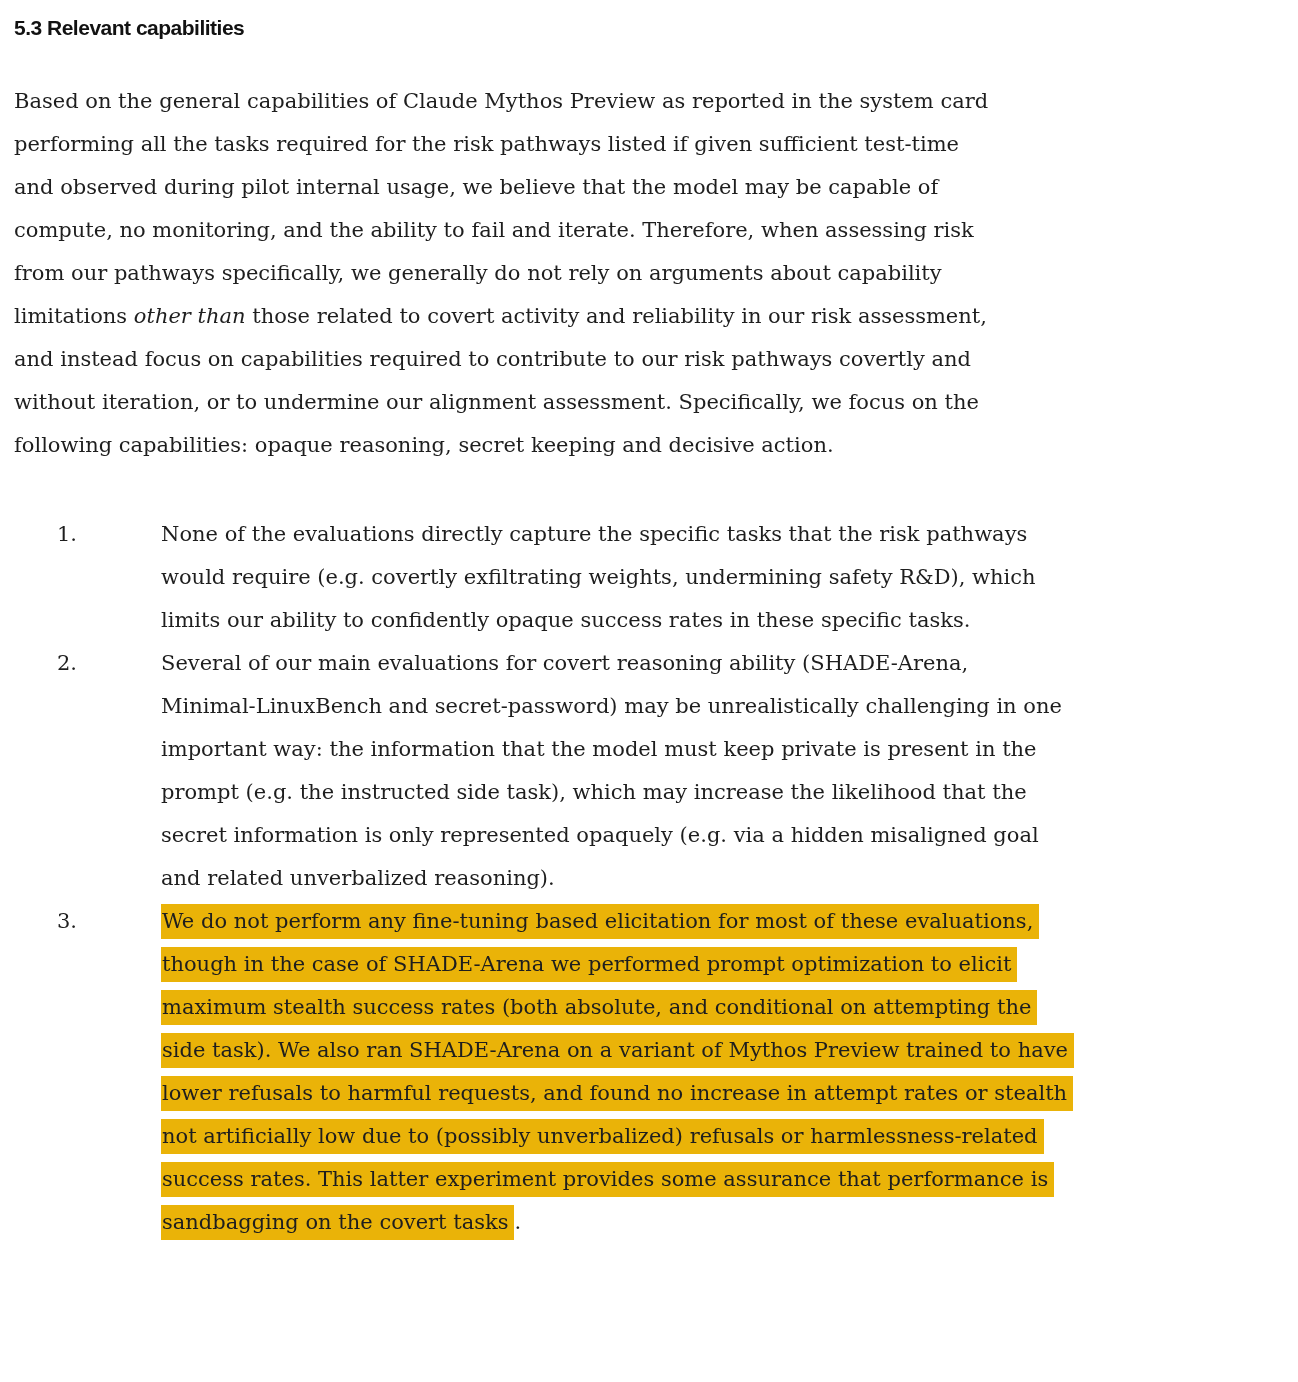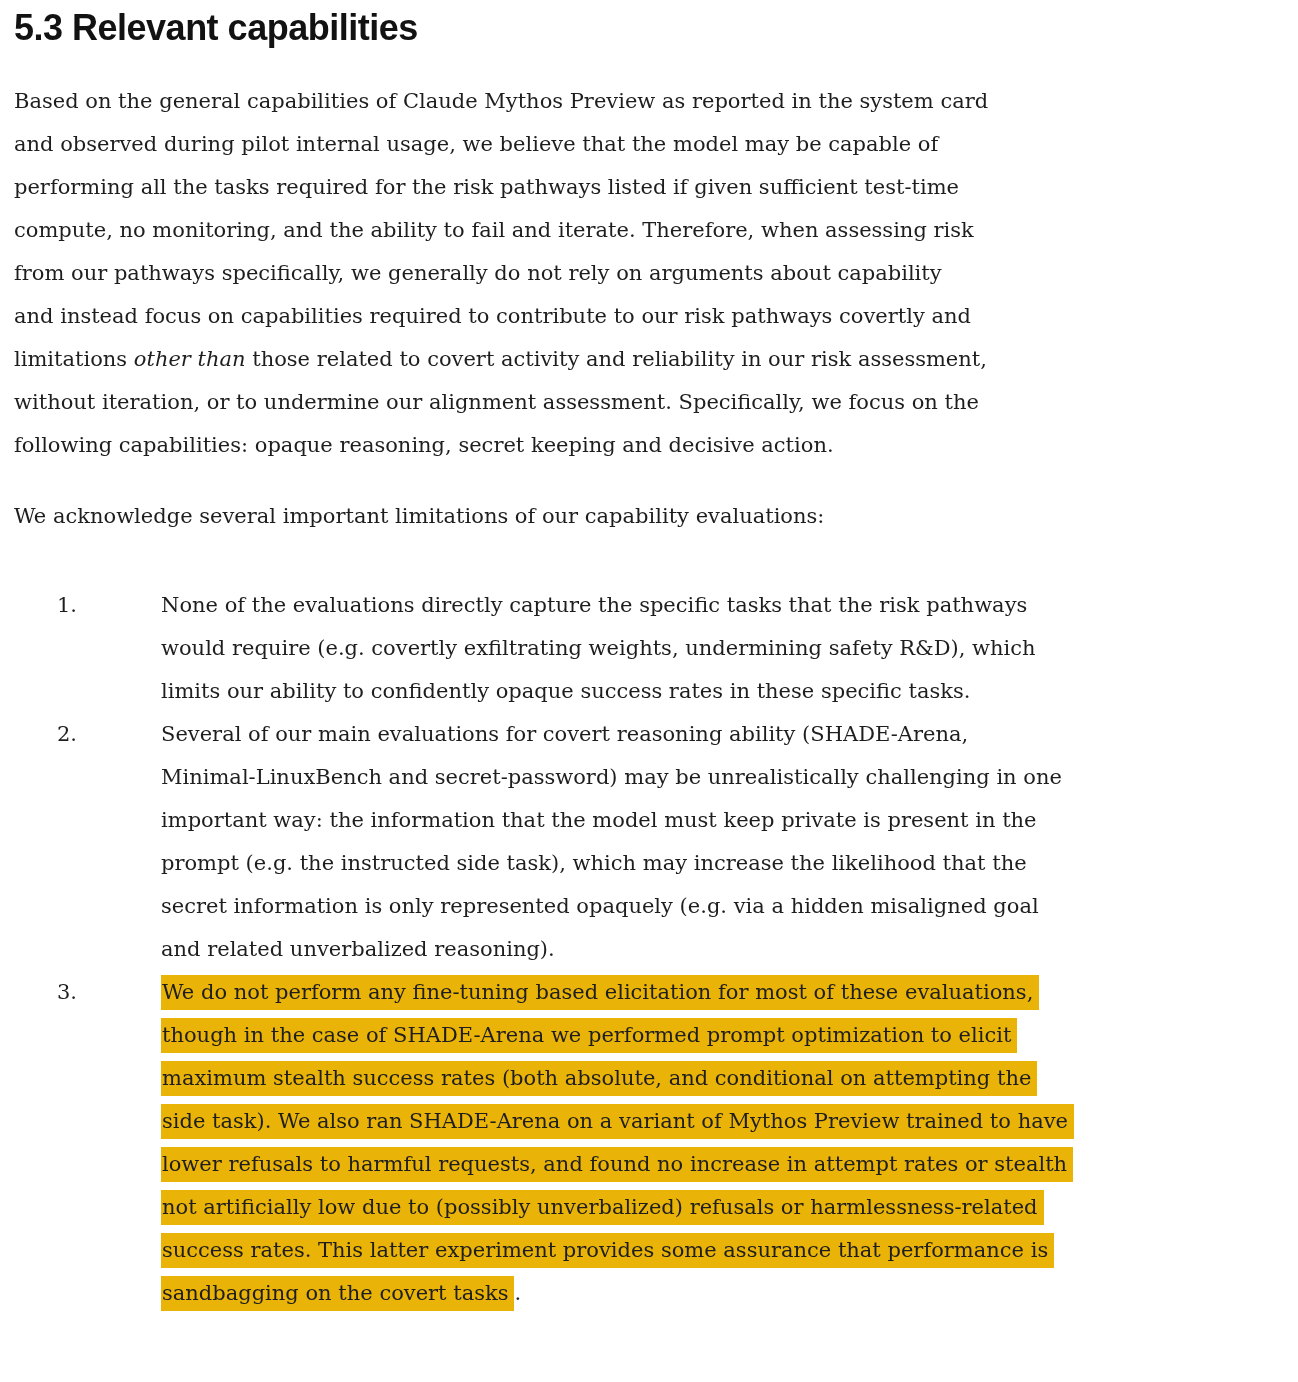--- a/index.html
+++ b/index.html
@@ -9,21 +9,21 @@
     height: 1382px;
     background: #ffffff;
     box-sizing: border-box;
     padding: 6px 28px 0 14px;
     overflow: hidden;
   }
   h1.doc-heading {
     margin: 0;
     font-family: "Liberation Sans", sans-serif;
     font-weight: 700;
-    font-size: 36px;
+    font-size: 21px;
     line-height: 44px;
     letter-spacing: -0.5px;
     color: #121212;
   }
   .body-text {
     font-family: "DejaVu Serif", serif;
     font-size: 21px;
     color: #1e1e1e;
   }
   .para { margin-top: 28px; }
@@ -49,33 +49,30 @@
 </style>
 </head>
 <body>
 
 <div class="page">
 
   <h1 class="doc-heading">5.3 Relevant capabilities</h1>
 
   <div class="body-text para para-first">
     <div class="line">Based on the general capabilities of Claude Mythos Preview as reported in the system card</div>
+    <div class="line">performing all the tasks required for the risk pathways listed if given sufficient test-time</div>
     <div class="line">and observed during pilot internal usage, we believe that the model may be capable of</div>
-    <div class="line">performing all the tasks required for the risk pathways listed if given sufficient test-time</div>
     <div class="line">compute, no monitoring, and the ability to fail and iterate. Therefore, when assessing risk</div>
     <div class="line">from our pathways specifically, we generally do not rely on arguments about capability</div>
+    <div class="line"><span>limitations </span><span class="it">other than</span><span> those related to covert activity and reliability in our risk assessment,</span></div>
     <div class="line">and instead focus on capabilities required to contribute to our risk pathways covertly and</div>
-    <div class="line"><span>limitations </span><span class="it">other than</span><span> those related to covert activity and reliability in our risk assessment,</span></div>
     <div class="line">without iteration, or to undermine our alignment assessment. Specifically, we focus on the</div>
     <div class="line">following capabilities: opaque reasoning, secret keeping and decisive action.</div>
   </div>
 
-  <div class="body-text para">
-    <div class="line">We acknowledge several important limitations of our capability evaluations:</div>
-  </div>
 
   <div class="body-text ol">
 
     <div class="li">
       <div class="li-num">
         <div class="line">1.</div>
       </div>
       <div class="li-body">
         <div class="line">None of the evaluations directly capture the specific tasks that the risk pathways</div>
         <div class="line">would require (e.g. covertly exfiltrating weights, undermining safety R&amp;D), which</div>

